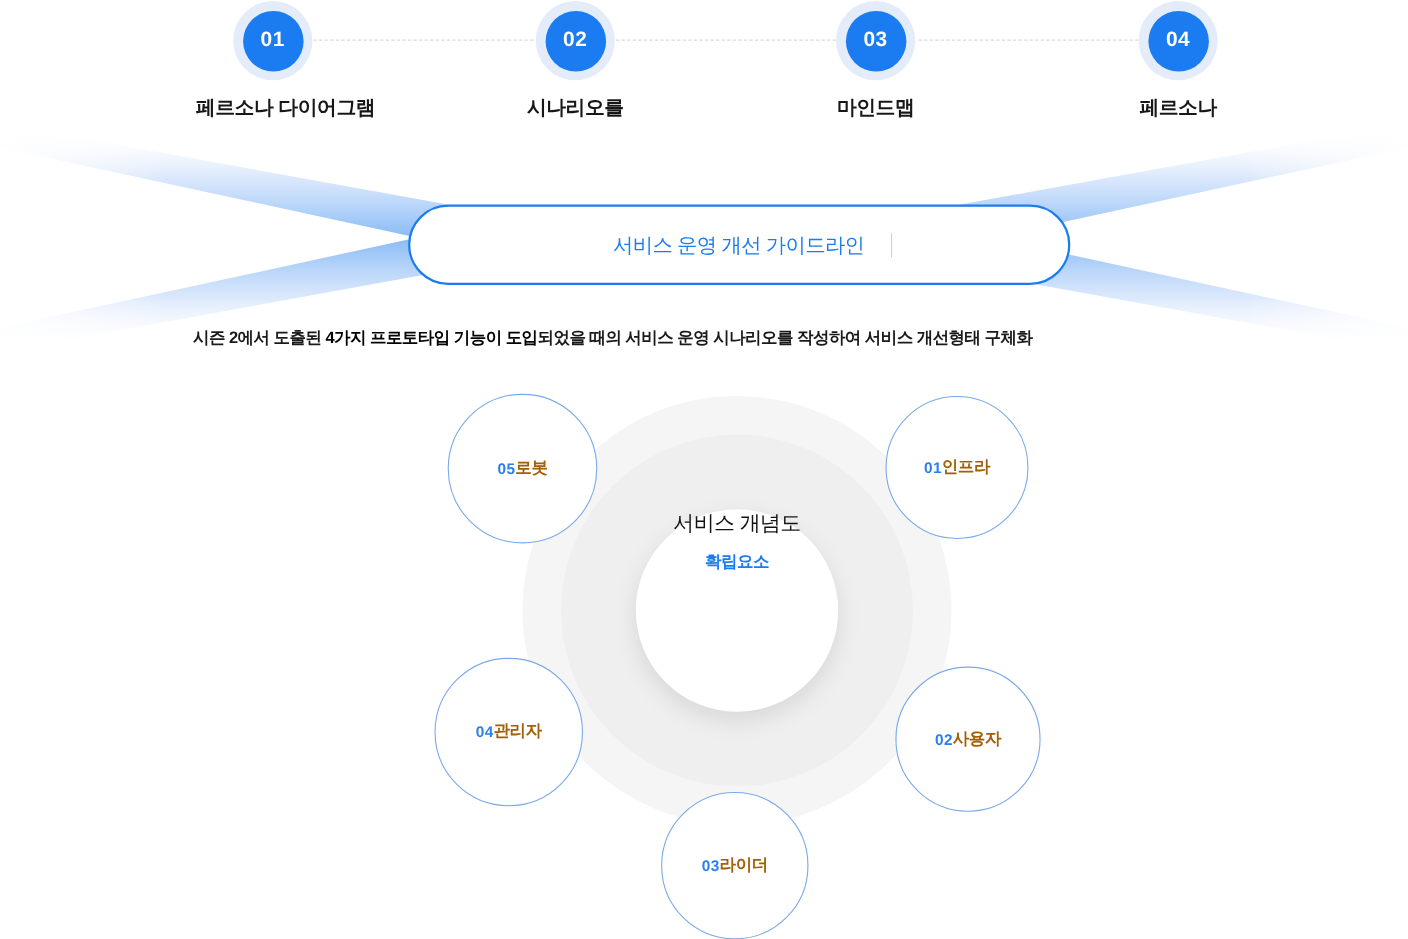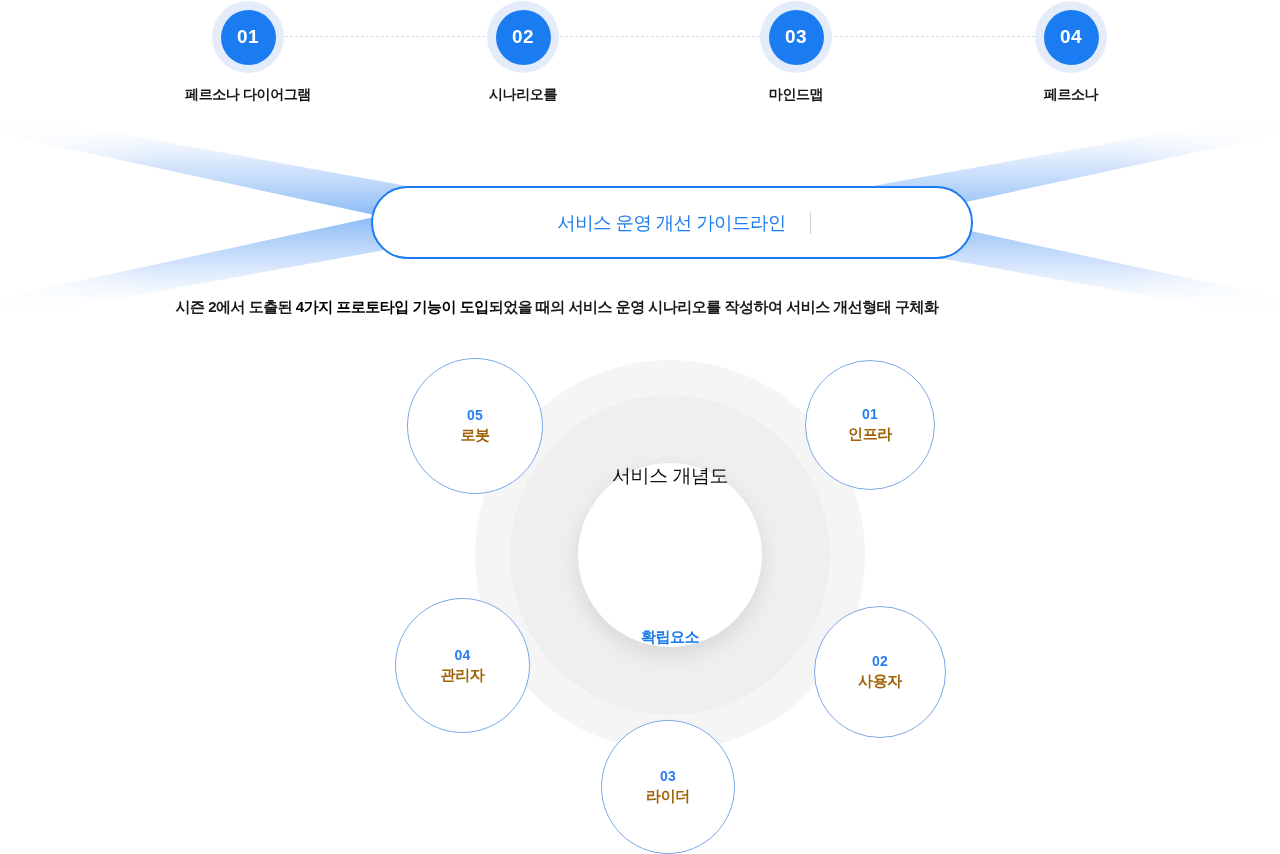--- a/index.html
+++ b/index.html
@@ -55,21 +55,21 @@
     color: #ffffff;
     font-size: 19px;
     font-weight: bold;
     letter-spacing: 0.5px;
     display: flex;
     align-items: center;
     justify-content: center;
   }
   .step-label {
     margin-top: 13px;
-    font-size: 14px;
+    font-size: 18px;
     font-weight: bold;
     color: #171717;
     letter-spacing: -0.4px;
     white-space: nowrap;
   }
 
   
   #funnel {
     position: absolute;
     left: 0;
@@ -158,41 +158,40 @@
     left: 578px;
     top: 133px;
     width: 184px;
     height: 184px;
     border-radius: 50%;
     background: #ffffff;
     box-shadow: 0 8px 22px rgba(0,0,0,0.10);
     display: flex;
     flex-direction: column;
     align-items: center;
-    justify-content: space-between;
-    gap: 0;
+    justify-content: flex-start;
+    gap: 12px;
   }
   .core-line1 {
     font-size: 19px;
     font-weight: normal;
     color: #121212;
     letter-spacing: -0.5px;
   }
   .core-line2 {
     font-size: 15px;
     font-weight: bold;
     color: #1a7cf0;
     letter-spacing: -0.5px;
   }
   .node {
     position: absolute;
     border-radius: 50%;
     background: #ffffff;
     display: flex;
-    flex-direction: column;
     align-items: center;
     justify-content: center;
     line-height: 1.35;
     box-sizing: border-box;
   }
   .node-num {
     font-size: 14px;
     font-weight: bold;
     color: #2a7ef0;
     letter-spacing: 0.3px;

